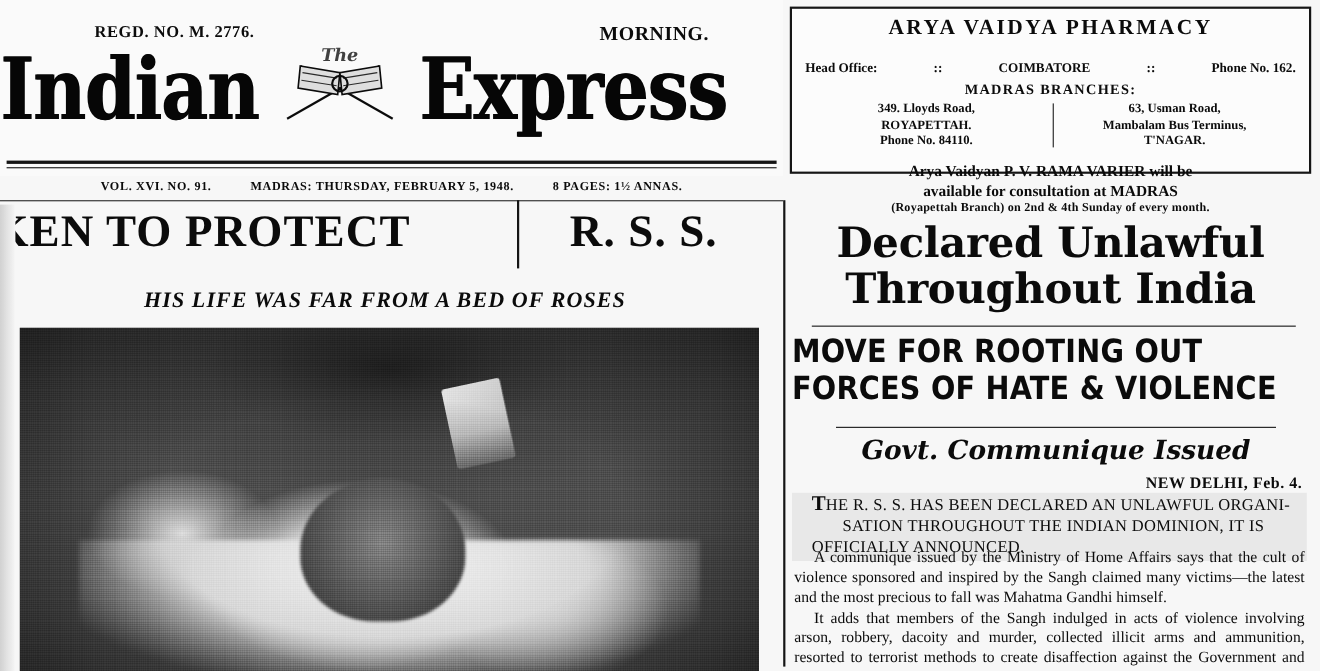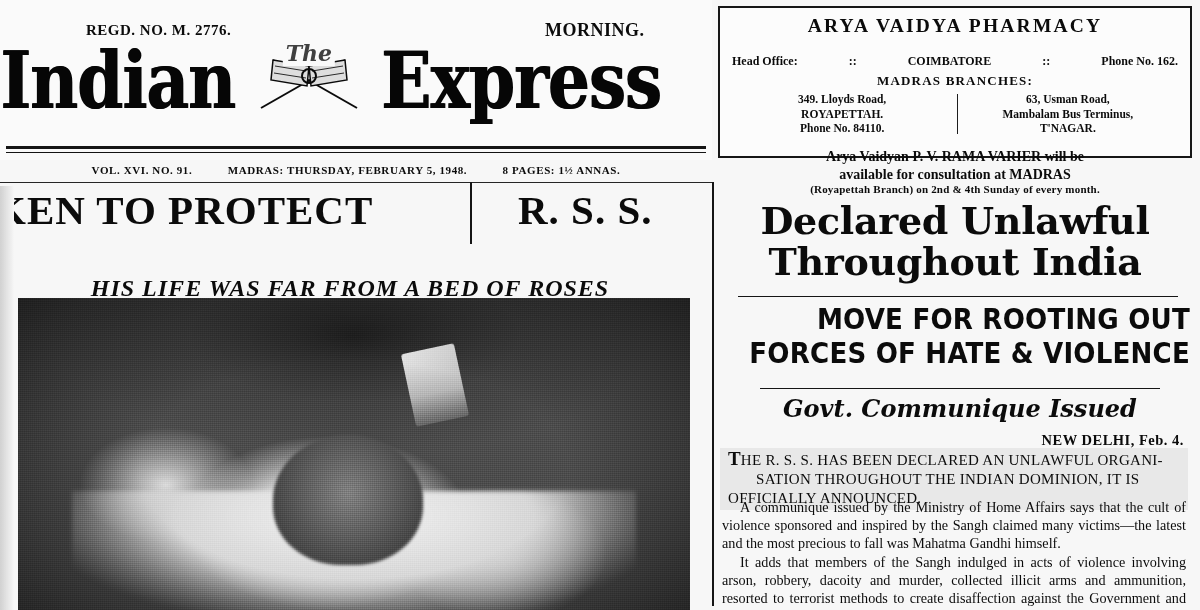--- a/index.html
+++ b/index.html
@@ -75,21 +75,21 @@
   }
   .flags svg { position: absolute; left: 0; top: 0; }
   .the-badge {
     position: absolute;
     left: 50%;
     top: -6px;
     transform: translateX(-50%);
     font-family: "DejaVu Serif", serif;
     font-style: italic;
     font-weight: bold;
-    font-size: 22px;
+    font-size: 16px;
     color: #6d28d9;
     background: #f5f4f1;
     padding: 0 3px;
     z-index: 3;
   }
   .rule-thick {
     position: absolute;
     left: 6px;
     width: 700px;
     border-top: 3px solid #1a1a1a;
@@ -215,21 +215,21 @@
     font-family: "DejaVu Serif", serif;
     font-weight: bold;
     font-size: 38px;
     line-height: 1.08;
     letter-spacing: -0.3px;
   }
   .sub1 {
     position: absolute;
     left: 720px; top: 300px;
     width: 470px;
-    text-align: right;
+    text-align: left;
     font-family: "DejaVu Sans Condensed", "DejaVu Sans", sans-serif;
     font-weight: bold;
     font-size: 29px;
     line-height: 1.18;
     letter-spacing: 0.2px;
   }
   .sub2 {
     position: absolute;
     left: 760px; top: 394px;
     width: 400px;
@@ -250,21 +250,21 @@
   .lede {
     position: absolute;
     left: 720px; top: 448px;
     width: 468px;
     background: #dfe3ef;
     font-family: "Liberation Serif", serif;
     font-size: 14.2px;
     line-height: 1.27;
     letter-spacing: 0.1px;
     text-align: justify;
-    padding: 1px 2px 2px 8px;
+    padding: 1px 2px 2px 18px;
     box-sizing: border-box;
   }
   .lede .dropcap {
     font-size: 19px;
     font-weight: bold;
     line-height: 1;
   }
   .lede .caps { font-variant: small-caps; font-size: 15px; letter-spacing: 0.3px; }
   .body-text {
     position: absolute;
@@ -275,27 +275,27 @@
     line-height: 1.27;
     text-align: justify;
     box-sizing: border-box;
     padding: 0 2px;
   }
   .body-text p { margin: 0 0 1px 0; text-indent: 18px; }
 
   
   .caption {
     position: absolute;
-    left: 40px; top: 275px;
+    left: 40px; top: 262px;
     width: 620px;
     text-align: center;
     font-family: "Liberation Serif", serif;
     font-style: italic;
     font-weight: bold;
-    font-size: 24px;
+    font-size: 20px;
     letter-spacing: 1px;
   }
   .photo {
     position: absolute;
     left: 18px; top: 298px;
     width: 672px;
     height: 312px;
     overflow: hidden;
     background: #3a3a3a;
   }

